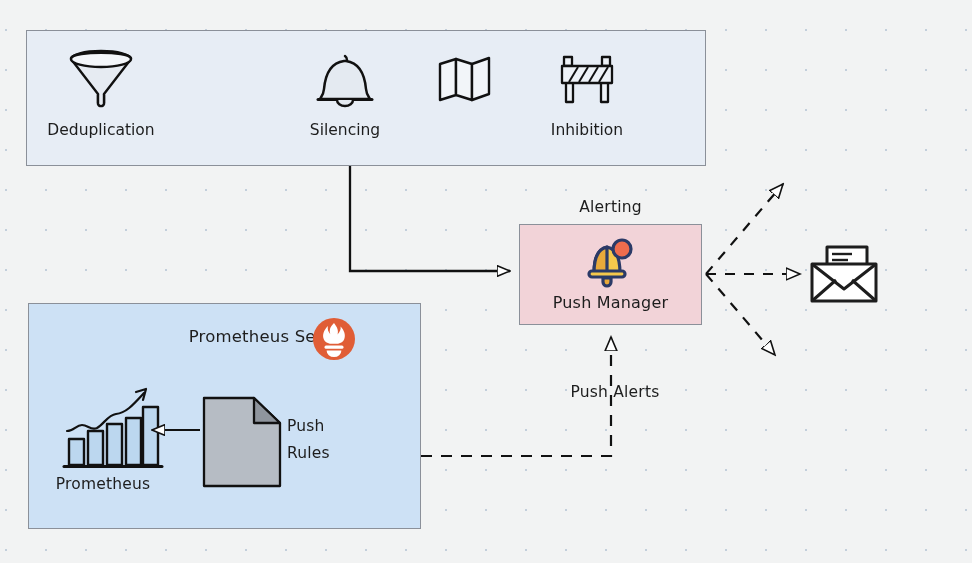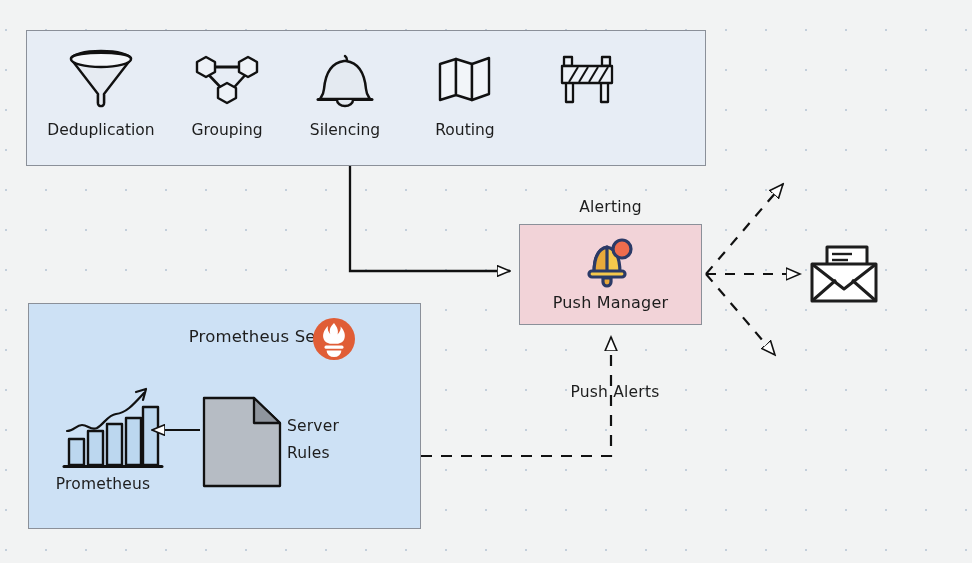--- a/index.html
+++ b/index.html
@@ -66,35 +66,20 @@
           <path d="M-30,3 L-3,38 L-3,47 L3,47 L3,38 L30,3 Z" fill="#e6ebf2"></path>
           <ellipse cx="0" cy="3" rx="30" ry="8" fill="#f3f6fa"></ellipse>
           <path d="M-30,2 C-26,-5 26,-5 30,2" fill="none"></path>
           <path d="M-3,39 L-3,48 a3.2,3.2 0 0 0 6,0 L3,39" fill="#e6ebf2"></path>
         </g>
       </svg>
     </span>
     <span class="stage-name">Deduplication</span>
   </div>
 
-  <div class="stage" style="left:162px;top:50px;">
-    <span class="stage-icon">
-      <svg width="130" height="58" viewBox="0 0 130 58">
-        <g stroke="#111" stroke-width="2.4" fill="#eef2f7" stroke-linejoin="round">
-          <line x1="46" y1="17" x2="84" y2="17" stroke-width="3"></line>
-          <line x1="44" y1="22" x2="64" y2="43" stroke-width="2.6"></line>
-          <line x1="86" y1="22" x2="67" y2="43" stroke-width="2.6"></line>
-          <polygon points="44,7 53,12 53,22 44,27 35,22 35,12"></polygon>
-          <polygon points="86,7 95,12 95,22 86,27 77,22 77,12"></polygon>
-          <polygon points="65,33 74,38 74,48 65,53 56,48 56,38"></polygon>
-        </g>
-      </svg>
-    </span>
-    <span class="stage-name">Grouping</span>
-  </div>
 
   <div class="stage" style="left:280px;top:50px;">
     <span class="stage-icon">
       <svg width="130" height="58" viewBox="0 0 130 58">
         <g transform="translate(65,4)" stroke="#111" stroke-width="2.5" fill="#e4eaf1" stroke-linejoin="round" stroke-linecap="round">
           <path d="M0,2 a5,5 0 0 1 0,8" fill="none"></path>
           <path d="M-1,7 C-16,9 -20,24 -21,35 C-21.5,41 -24,43 -25,45 L25,45 C24,43 21.5,41 21,35 C20,24 16,9 1,7 Z"></path>
           <line x1="-27" y1="45.5" x2="27" y2="45.5" stroke-width="3"></line>
           <path d="M-8,46 a8,6 0 0 0 16,0" fill="#e4eaf1"></path>
         </g>
@@ -106,41 +91,41 @@
   <div class="stage" style="left:400px;top:50px;">
     <span class="stage-icon">
       <svg width="130" height="58" viewBox="0 0 130 58">
         <g stroke="#111" stroke-width="2.4" fill="#f2f5f9" stroke-linejoin="round">
           <path d="M40,14 L56,9 L56,45 L40,50 Z"></path>
           <path d="M56,9 L72,14 L72,50 L56,45 Z"></path>
           <path d="M72,14 L89,8 L89,44 L72,50 Z"></path>
         </g>
       </svg>
     </span>
-    <span class="stage-name">Routing</span>
   </div>
 
   <div class="stage" style="left:522px;top:50px;">
     <span class="stage-icon">
       <svg width="130" height="58" viewBox="0 0 130 58">
         <g stroke="#111" stroke-width="2.3" fill="#eef2f7" stroke-linejoin="round">
           <rect x="42" y="7" width="8" height="9"></rect>
           <rect x="80" y="7" width="8" height="9"></rect>
           <rect x="44" y="30" width="7" height="22"></rect>
           <rect x="79" y="30" width="7" height="22"></rect>
           <rect x="40" y="16" width="50" height="17"></rect>
           <g stroke-width="2">
             <line x1="47" y1="32" x2="56" y2="17"></line>
             <line x1="57" y1="32" x2="66" y2="17"></line>
             <line x1="67" y1="32" x2="76" y2="17"></line>
             <line x1="77" y1="32" x2="86" y2="17"></line>
           </g>
         </g>
       </svg>
     </span>
+    <span class="stage-name">Inhibition</span>
   </div>
 
   <div class="box" id="prometheus-panel"></div>
 
   <div class="label" id="prometheus-title">Prometheus Server</div>
 
   <div class="icon-wrap" style="left:313px;top:318px;">
     <svg width="42" height="42" viewBox="0 0 42 42">
       <circle cx="21" cy="21" r="21" fill="#e05d36"></circle>
       <g fill="#ffffff">
@@ -173,21 +158,21 @@
 
   <div class="icon-wrap" style="left:200px;top:394px;">
     <svg width="84" height="96" viewBox="0 0 84 96">
       <g stroke="#111" stroke-width="2.3" stroke-linejoin="round">
         <path d="M4,4 H54 L80,29 V92 H4 Z" fill="#b6bcc4"></path>
         <path d="M54,4 V29 H80 Z" fill="#8f959d"></path>
       </g>
     </svg>
   </div>
   <div class="label" id="alertrules-label">
-    <span>Server</span><br>
+    <span>Push</span><br>
     <span>Rules</span>
   </div>
 
   <div class="label" id="alerting-title">Alerting</div>
   <div class="box" id="alertmanager-box"></div>
 
   <div class="icon-wrap" style="left:583px;top:238px;">
     <svg width="56" height="52" viewBox="0 0 56 52">
       <g stroke="#2b3a67" stroke-width="3.2" stroke-linejoin="round" stroke-linecap="round">
         <path d="M11,35 C11,21 14,11 24,9 C34,11 37,21 37,35 Z" fill="#f5c84c"></path>

